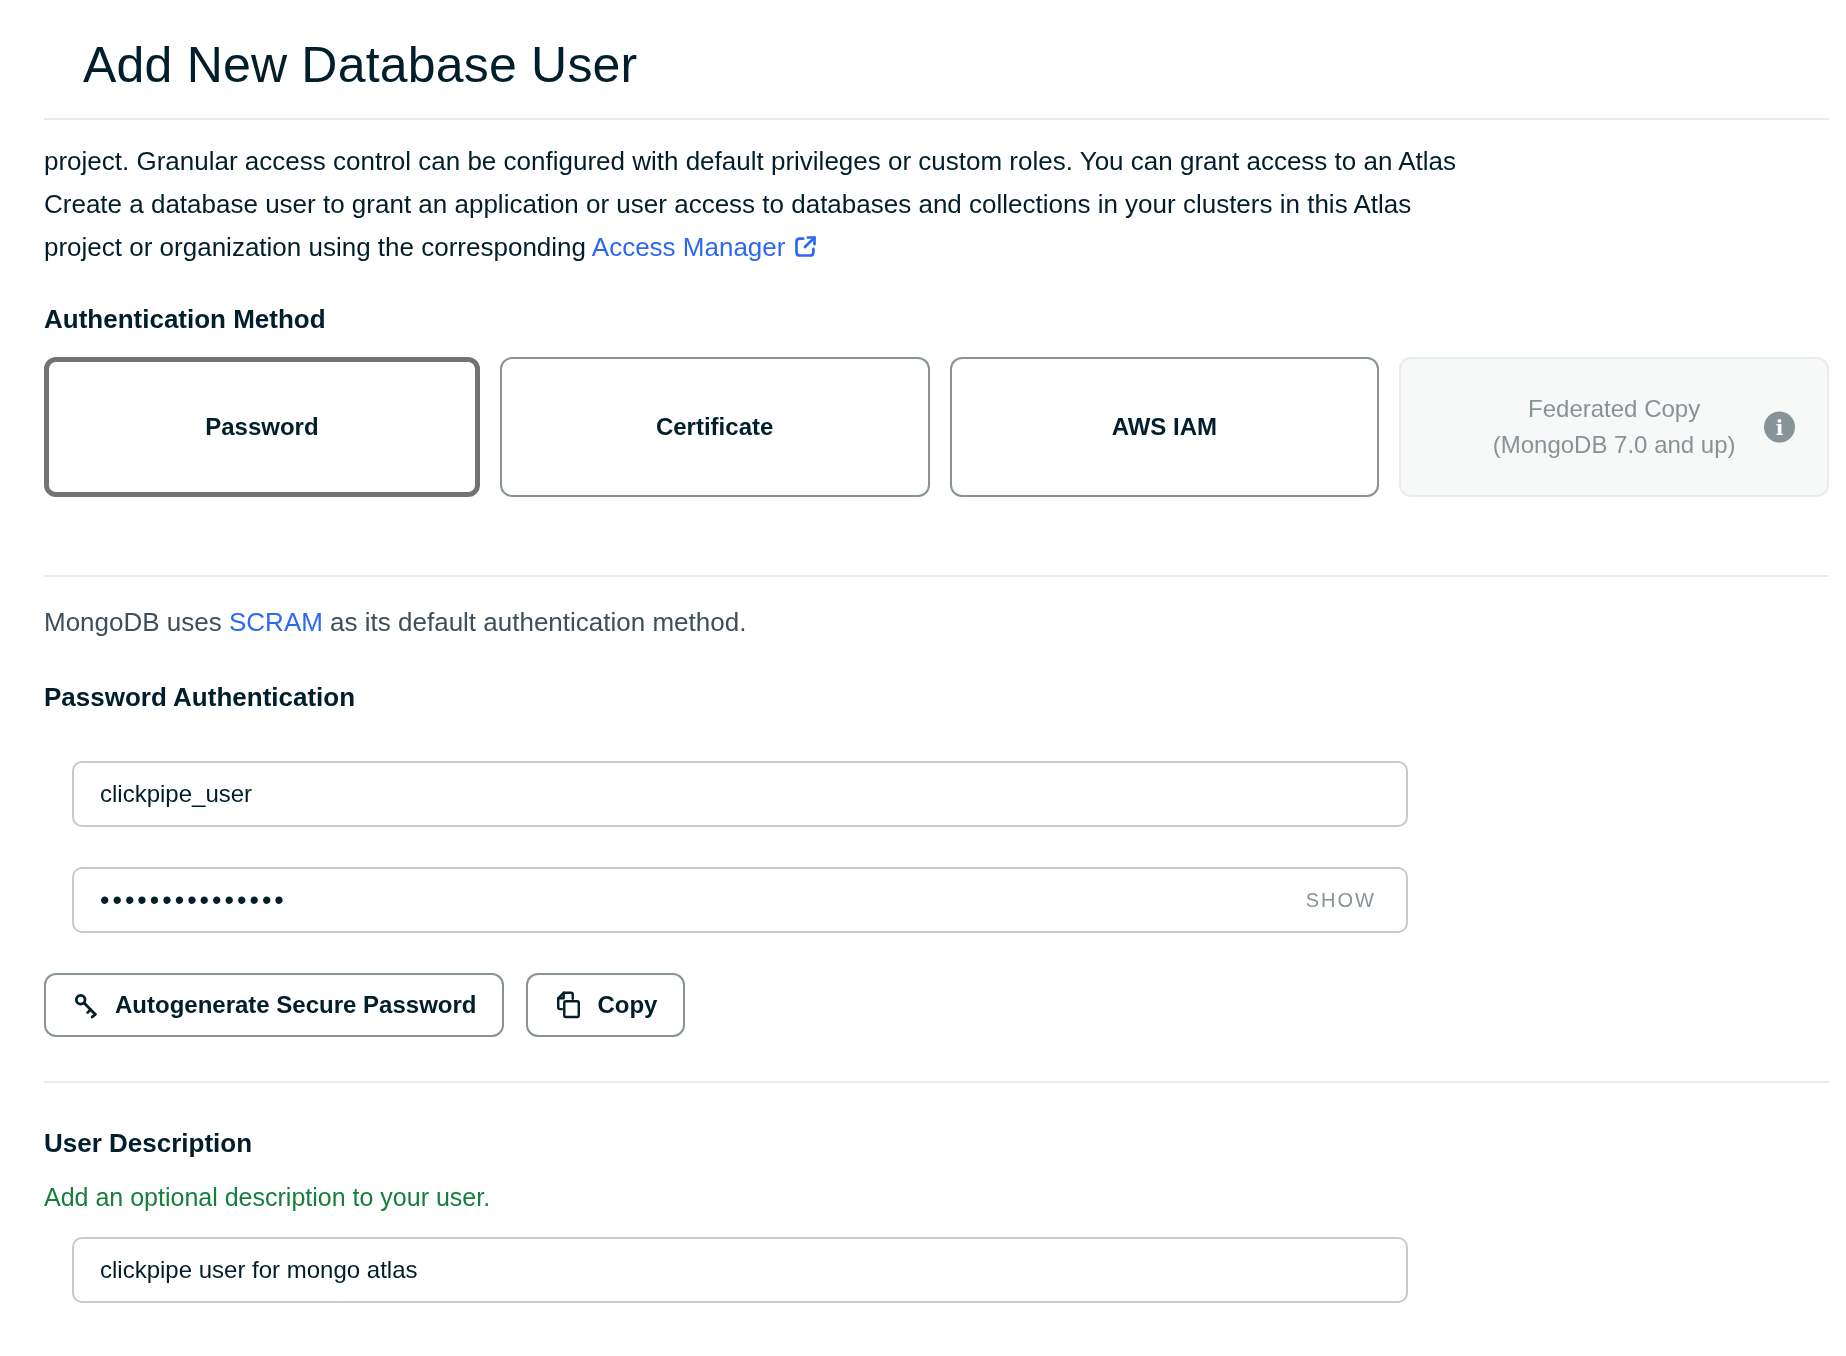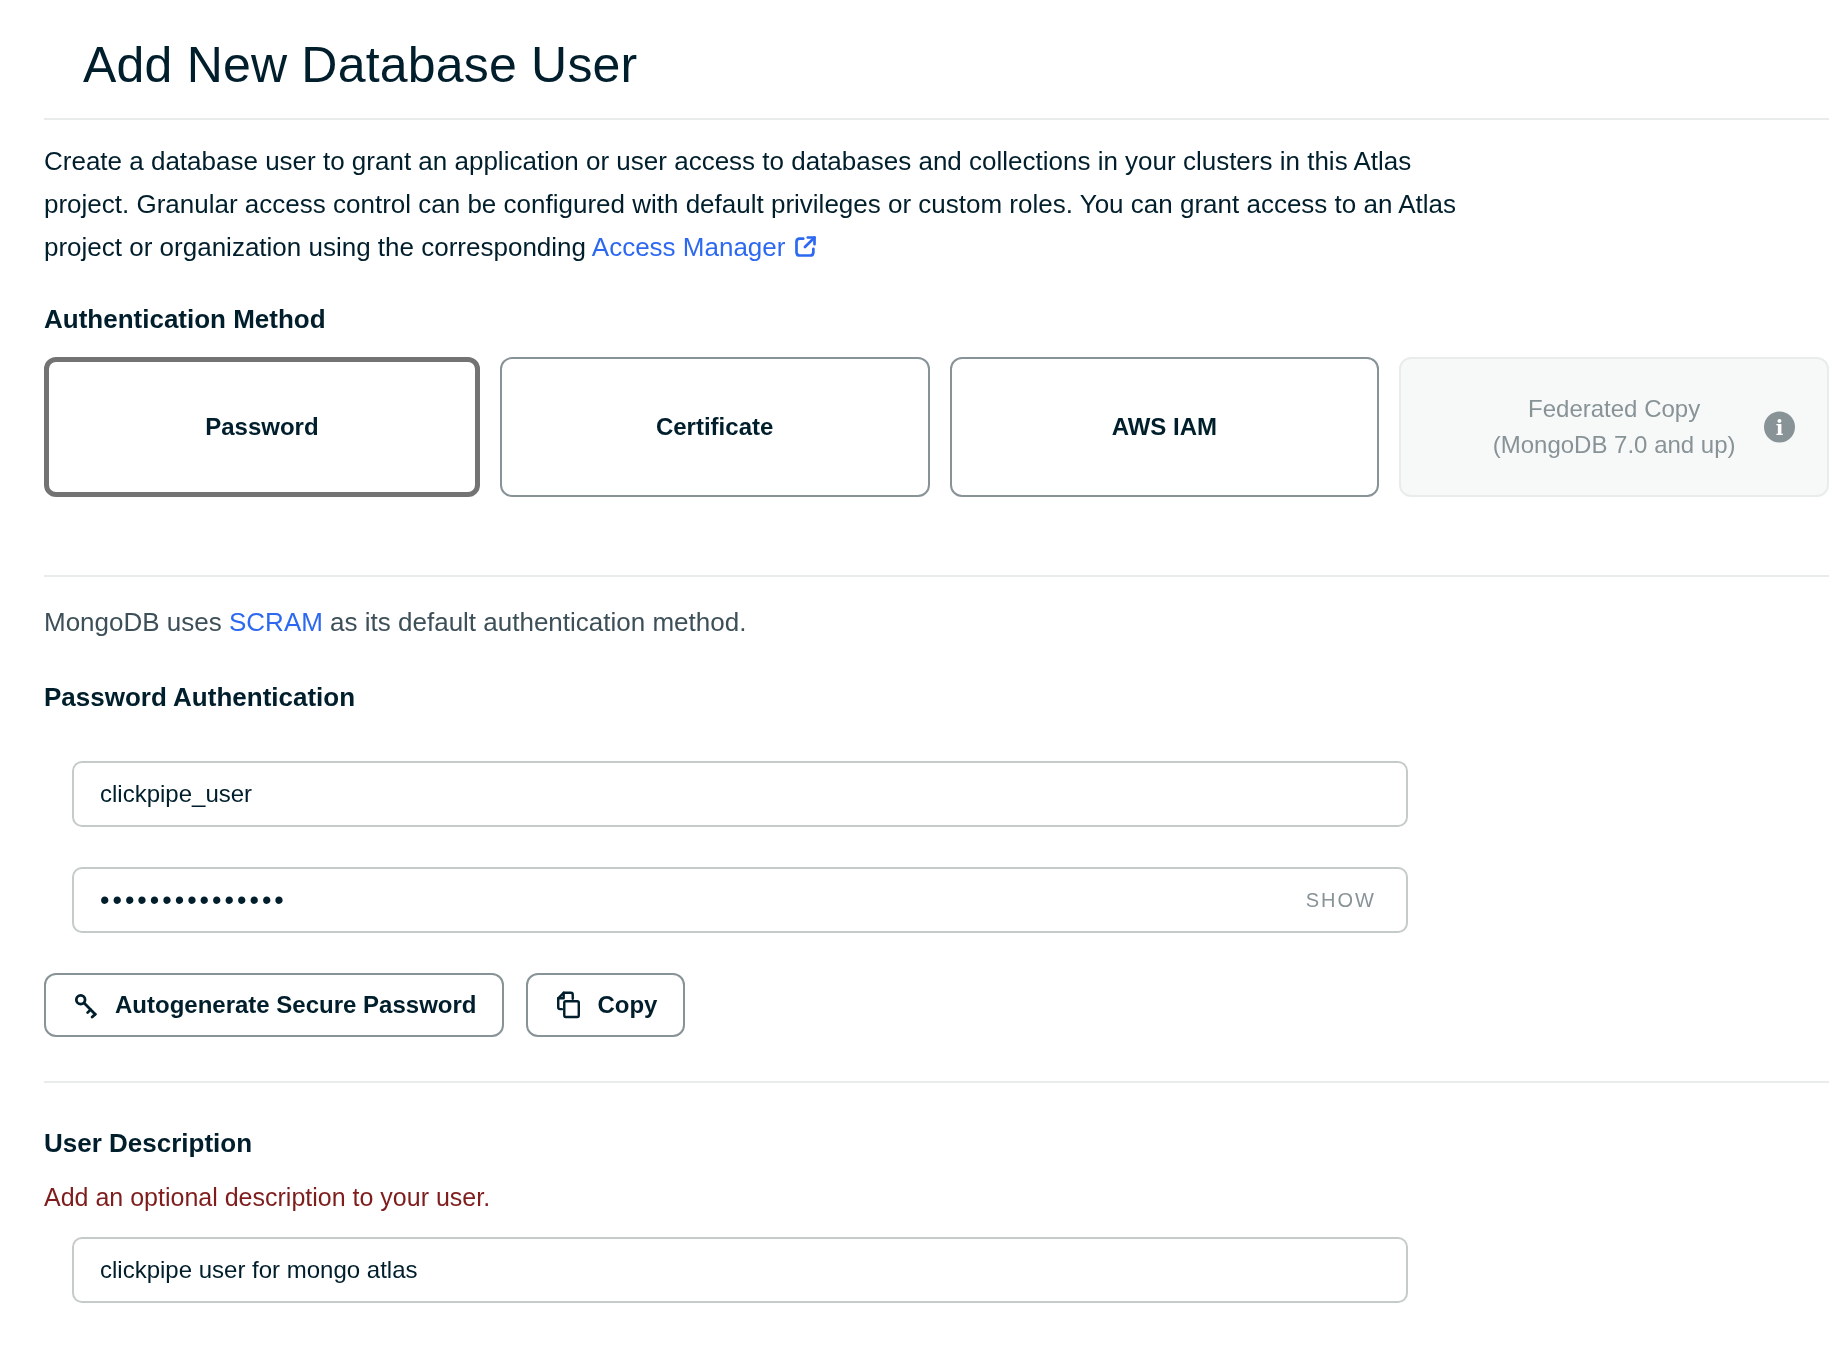--- a/index.html
+++ b/index.html
@@ -158,35 +158,35 @@
     padding:0 26px;
     cursor:pointer;
   }
   .btn svg { flex:0 0 auto; }
 
   .ud-heading { margin-top:44px; }
   .ud-subtext {
     margin-top:22px;
     font-size:25px;
     line-height:32px;
-    color:#7f1d1d;
+    color:#15803d;
   }
 </style>
 </head>
 <body>
 
 <div class="container">
 
   <div class="page-title">Add New Database User</div>
 
   <div class="divider divider-1"></div>
 
   <div class="intro">
+    <span class="line">project. Granular access control can be configured with default privileges or custom roles. You can grant access to an Atlas</span>
     <span class="line">Create a database user to grant an application or user access to databases and collections in your clusters in this Atlas</span>
-    <span class="line">project. Granular access control can be configured with default privileges or custom roles. You can grant access to an Atlas</span>
     <span class="line-last"><span>project or organization using the corresponding </span><a class="inline-link">Access Manager</a><span class="ext-icon"><svg width="27" height="27" viewBox="0 0 24 24" fill="none" stroke="#2D69F0" stroke-width="2.4" stroke-linecap="round" stroke-linejoin="round">
             <path d="M10 5H6.8C5.2 5 4 6.2 4 7.8v9.4C4 18.8 5.2 20 6.8 20h9.4c1.6 0 2.8-1.2 2.8-2.8V14"></path>
             <path d="M14 4h6v6"></path>
             <path d="M20 4l-8.5 8.5"></path>
           </svg></span></span>
   </div>
 
   <div class="section-heading">Authentication Method</div>
 
   <div class="cards">

